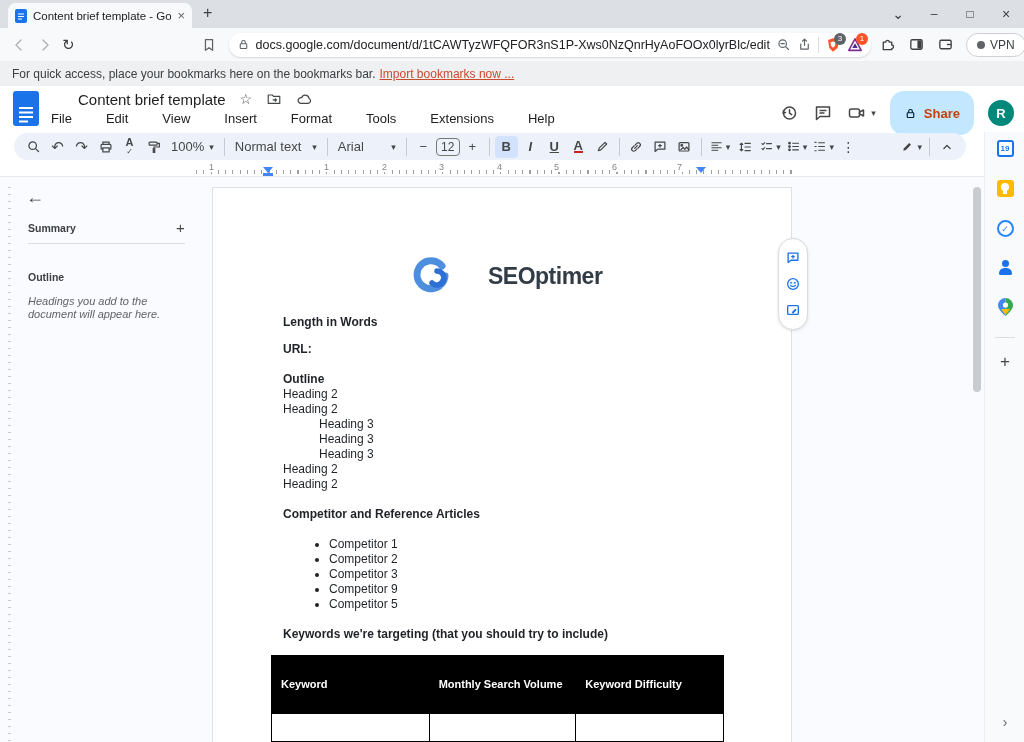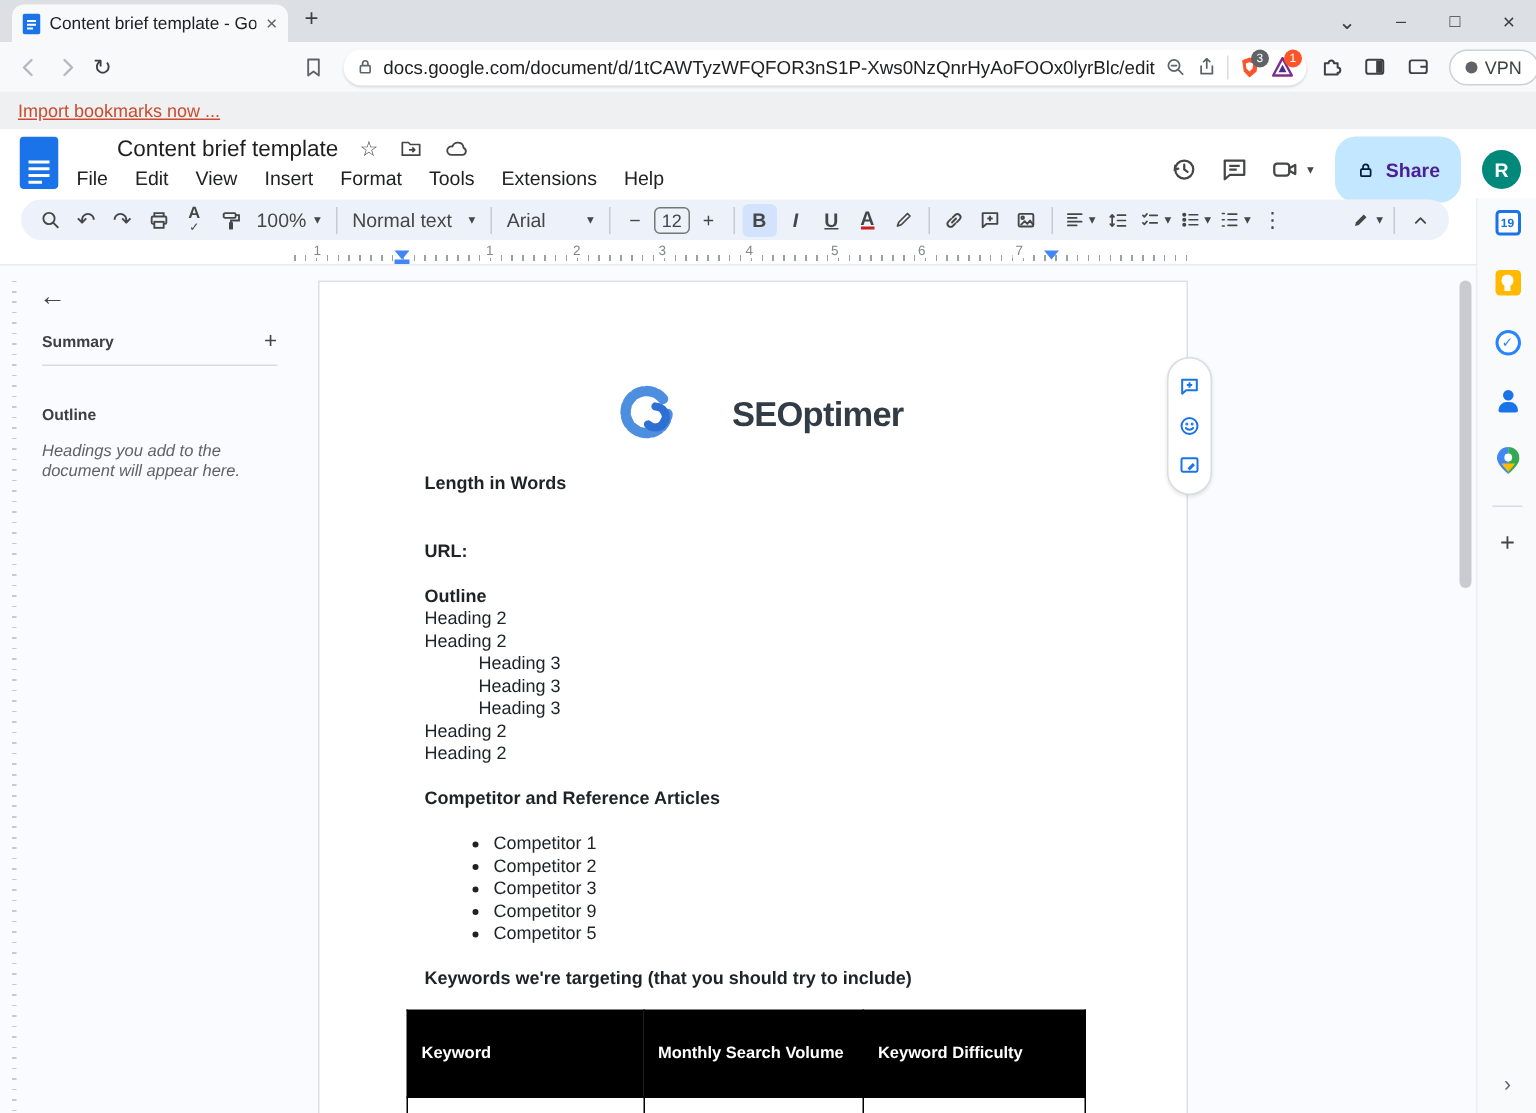--- a/index.html
+++ b/index.html
@@ -43,24 +43,24 @@
   .notice { position:absolute; left:0; top:61px; width:1024px; height:25px; background:#eef0f2;
             display:flex; align-items:center; padding:0 12px; font-size:12px; color:#3c4043; gap:4px; }
   .notice a { color:#cb4b2e; text-decoration:underline; }
 
   
   .dheader { position:absolute; left:0; top:86px; width:1024px; height:46px; background:#fff; }
   .dlogo { position:absolute; left:13px; top:5px; }
   .dtitle-row { position:absolute; left:44px; top:5px; display:flex; align-items:flex-start; gap:14px;margin-left:34px; }
   .dtitle { font-size:15px; color:#1f1f1f; }
   .dtitle-ic { color:#444746; font-size:14px; }
-  .dmenus { position:absolute; left:44px; top:24px; display:flex; gap:4px; }
+  .dmenus { position:absolute; left:44px; top:24px; display:flex; gap:20px; }
   .dmenu { font-size:13px; color:#202124; padding:1px 7px; border-radius:4px; }
   .dright { position:absolute; right:10px; top:5px; display:flex; align-items:center; gap:14px; }
-  .sharebtn { display:flex; align-items:center; gap:7px; background:#c2e7ff; color:#4c1d95;
+  .sharebtn { display:flex; align-items:center; gap:7px; background:#c2e7ff; color:#c2410c;
               height:44px; padding:0 14px; border-radius:14px; font-size:13px; font-weight:bold;text-align:right; }
   .avatar { width:26px; height:26px; border-radius:50%; background:#00897b; color:#fff;
             font-size:13px; font-weight:bold; display:flex; align-items:center; justify-content:center; }
   .caret { font-size:9px; color:#444746; }
 
   
   .dtoolbar { position:absolute; left:14px; top:133px; width:952px; height:27px; background:#edf2fa;
               border-radius:14px; display:flex; align-items:center; padding:0 8px; gap:1px; }
   .tbtn { height:22px; min-width:23px; display:flex; align-items:center; justify-content:center;
           border-radius:4px; color:#444746; font-size:13px; gap:2px; padding:0 2px; }
@@ -99,21 +99,21 @@
   .ohint { position:absolute; left:28px; top:118px; width:152px; font-size:11px; font-style:italic;
            color:#5f6368; line-height:13px; }
 
   
   .page { position:absolute; left:212px; top:10px; width:580px; height:760px; background:#fff;
           border:1px solid #dcdfe3; }
   .pc { padding:0 70px; font-size:12px; line-height:15px; color:#1f2328; }
   .logo-row { margin:64px 0 0 126px; height:48px; display:flex; align-items:center; gap:9px; }
   .logo-text { font-size:23px; font-weight:bold; color:#323c46; letter-spacing:-.5px;margin-left:28px; }
   .b { font-weight:bold; }
-  .mt { margin-top:15px; } .mt2 { margin-top:30px; } .mt1 { margin-top:18px; }
+  .mt { margin-top:15px; } .mt2 { margin-top:12px; } .mt1 { margin-top:18px; }
   .h3i { margin-left:36px; }
   .cursorbar { display:inline-block; width:1px; height:12px; background:#000; vertical-align:-2px; margin-left:1px; }
   .comp-list { margin-top:15px; padding-left:46px; }
   .comp-list li { line-height:15px; }
   .kwtable { margin-top:13px; margin-left:-12px; width:453px; border-collapse:collapse; }
   .kwtable th { background:#000; color:#fff; font-size:11px; font-weight:bold; text-align:left;
                 padding:21px 9px; border:1.5px solid #000; }
   .kwtable td { border:1.5px solid #000; height:28px; background:#fff; }
 
   
@@ -239,20 +239,21 @@
         </span>
       <span class="vpnpill">
         <span class="vpndot"></span>
         <span>VPN</span>
       </span>
 
     </div>
   </div>
 
   <div class="notice">
+    <span>For quick access, place your bookmarks here on the bookmarks bar.</span>
     <a href="#">Import bookmarks now ...</a>
   </div>
 
   <div class="dheader">
     <span class="dlogo">
         <svg width="26" height="35" viewBox="0 0 26 35">
           <rect width="26" height="35" rx="3" fill="#1a73e8"></rect>
           <path d="M6 17h14M6 21.5h14M6 26h14M6 30.5h9" stroke="#fff" stroke-width="2"></path>
         </svg>
       </span>

